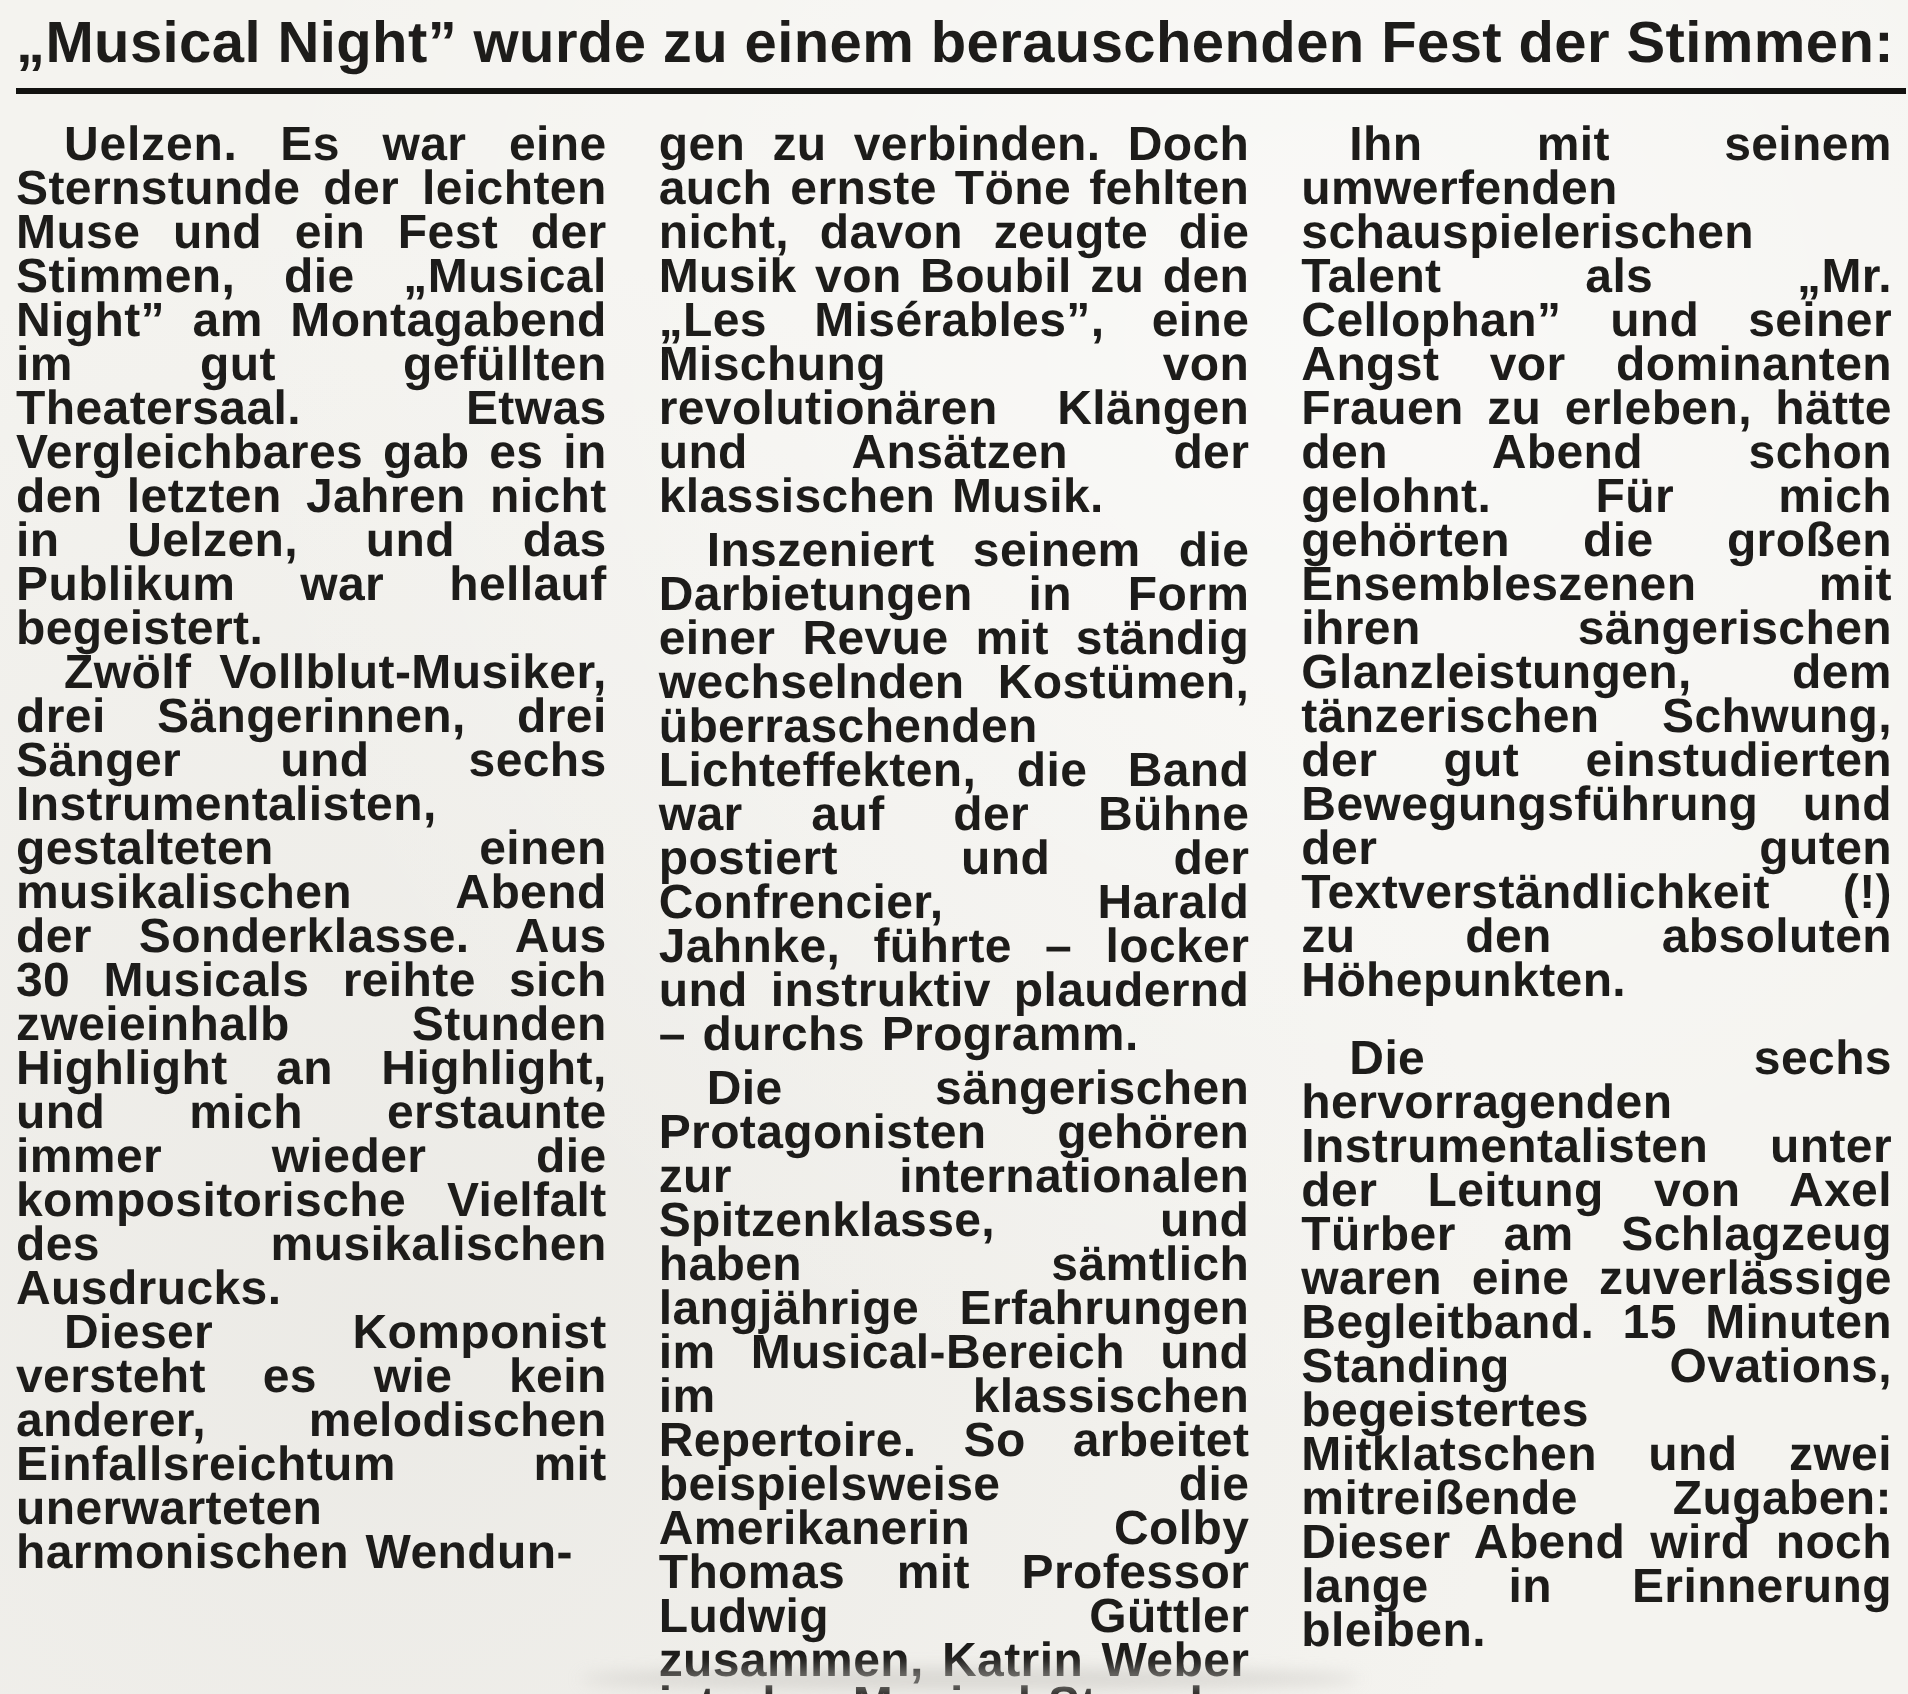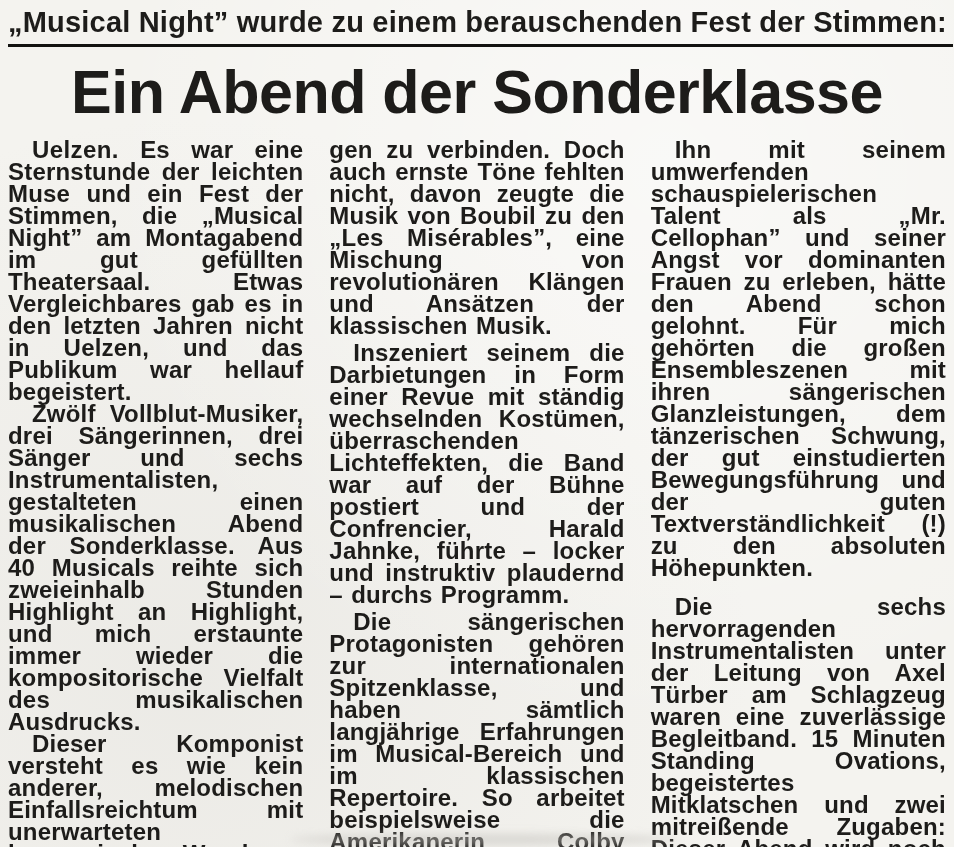--- a/index.html
+++ b/index.html
@@ -77,27 +77,26 @@
 </style>
 </head>
 <body>
 
 <div class="page">
 
   <div>
     <span class="kicker">„Musical Night” wurde zu einem berauschenden Fest der Stimmen:</span>
   </div>
 
-  <h1 class="headline">Ein Abend der Sonderklasse</h1>
 
   <div class="columns">
 
     <div class="col col1">
       <p><span class="dateline">Uelzen.</span><span> Es war eine Sternstunde der leichten Muse und ein Fest der Stimmen, die „Musical Night” am Montagabend im gut gefüllten Theatersaal. Etwas Vergleichbares gab es in den letzten Jahren nicht in Uelzen, und das Publikum war hellauf begeistert.</span></p>
-      <p>Zwölf Vollblut-Musiker, drei Sängerinnen, drei Sänger und sechs Instrumentalisten, gestalteten einen musikalischen Abend der Sonderklasse. Aus 40 Musicals reihte sich zweieinhalb Stunden Highlight an Highlight, und mich erstaunte immer wieder die kompositorische Vielfalt des musikalischen Ausdrucks.</p>
+      <p>Zwölf Vollblut-Musiker, drei Sängerinnen, drei Sänger und sechs Instrumentalisten, gestalteten einen musikalischen Abend der Sonderklasse. Aus 30 Musicals reihte sich zweieinhalb Stunden Highlight an Highlight, und mich erstaunte immer wieder die kompositorische Vielfalt des musikalischen Ausdrucks.</p>
       <p>Dieser Komponist versteht es wie kein anderer, melodischen Einfallsreichtum mit unerwarteten harmonischen Wendun-</p>
     </div>
 
     <div class="col col2">
       <p class="continuation">gen zu verbinden. Doch auch ernste Töne fehlten nicht, davon zeugte die Musik von Boubil zu den „Les Misérables”, eine Mischung von revolutionären Klängen und Ansätzen der klassischen Musik.</p>
       <p>Inszeniert seinem die Darbietungen in Form einer Revue mit ständig wechselnden Kostümen, überraschenden Lichteffekten, die Band war auf der Bühne postiert und der Confrencier, Harald Jahnke, führte – locker und instruktiv plaudernd – durchs Programm.</p>
       <p>Die sängerischen Protagonisten gehören zur internationalen Spitzenklasse, und haben sämtlich langjährige Erfahrungen im Musical-Bereich und im klassischen Repertoire. So arbeitet beispielsweise die Amerikanerin Colby Thomas mit Professor Ludwig Güttler zusammen, Katrin Weber ist der Musical-Star der ehemaligen DDR und die Engländerin Rachel Hien stand bereits mit 13 Jahren auf der Opernbühne.</p>
       <p>Der Engländer Simon Tunkin ist ständiger Gast in verschie-</p>
     </div>
 

